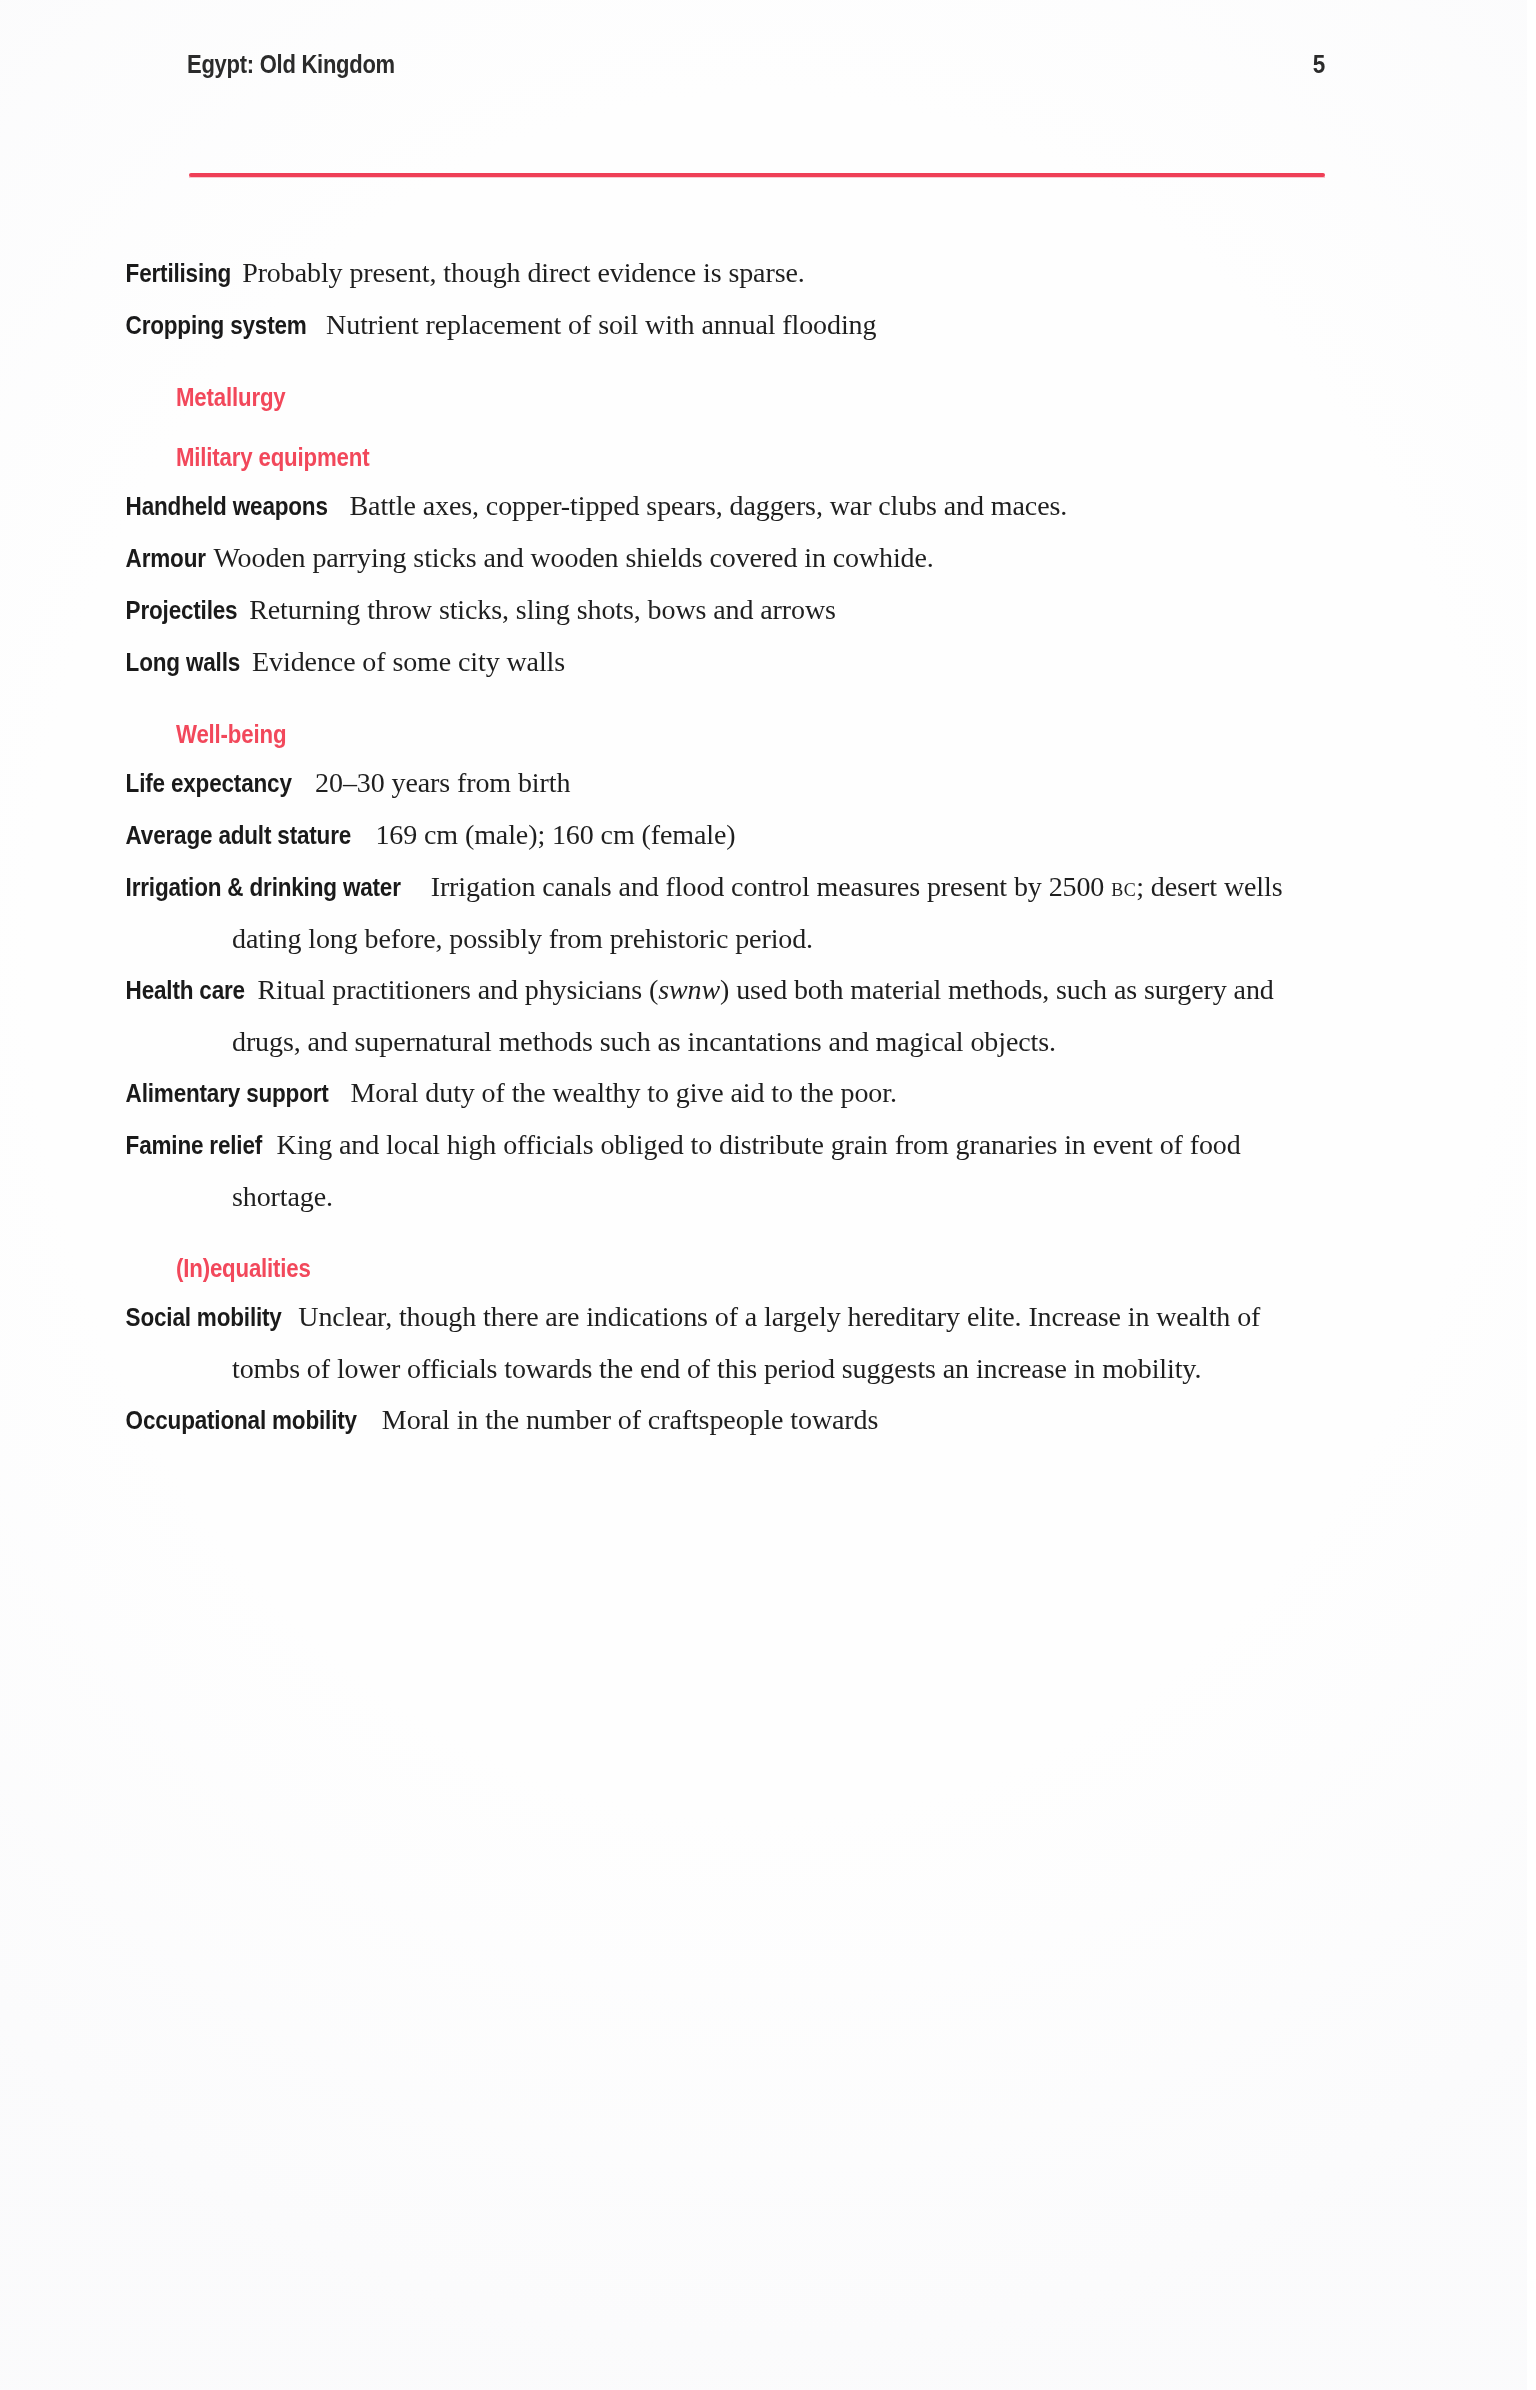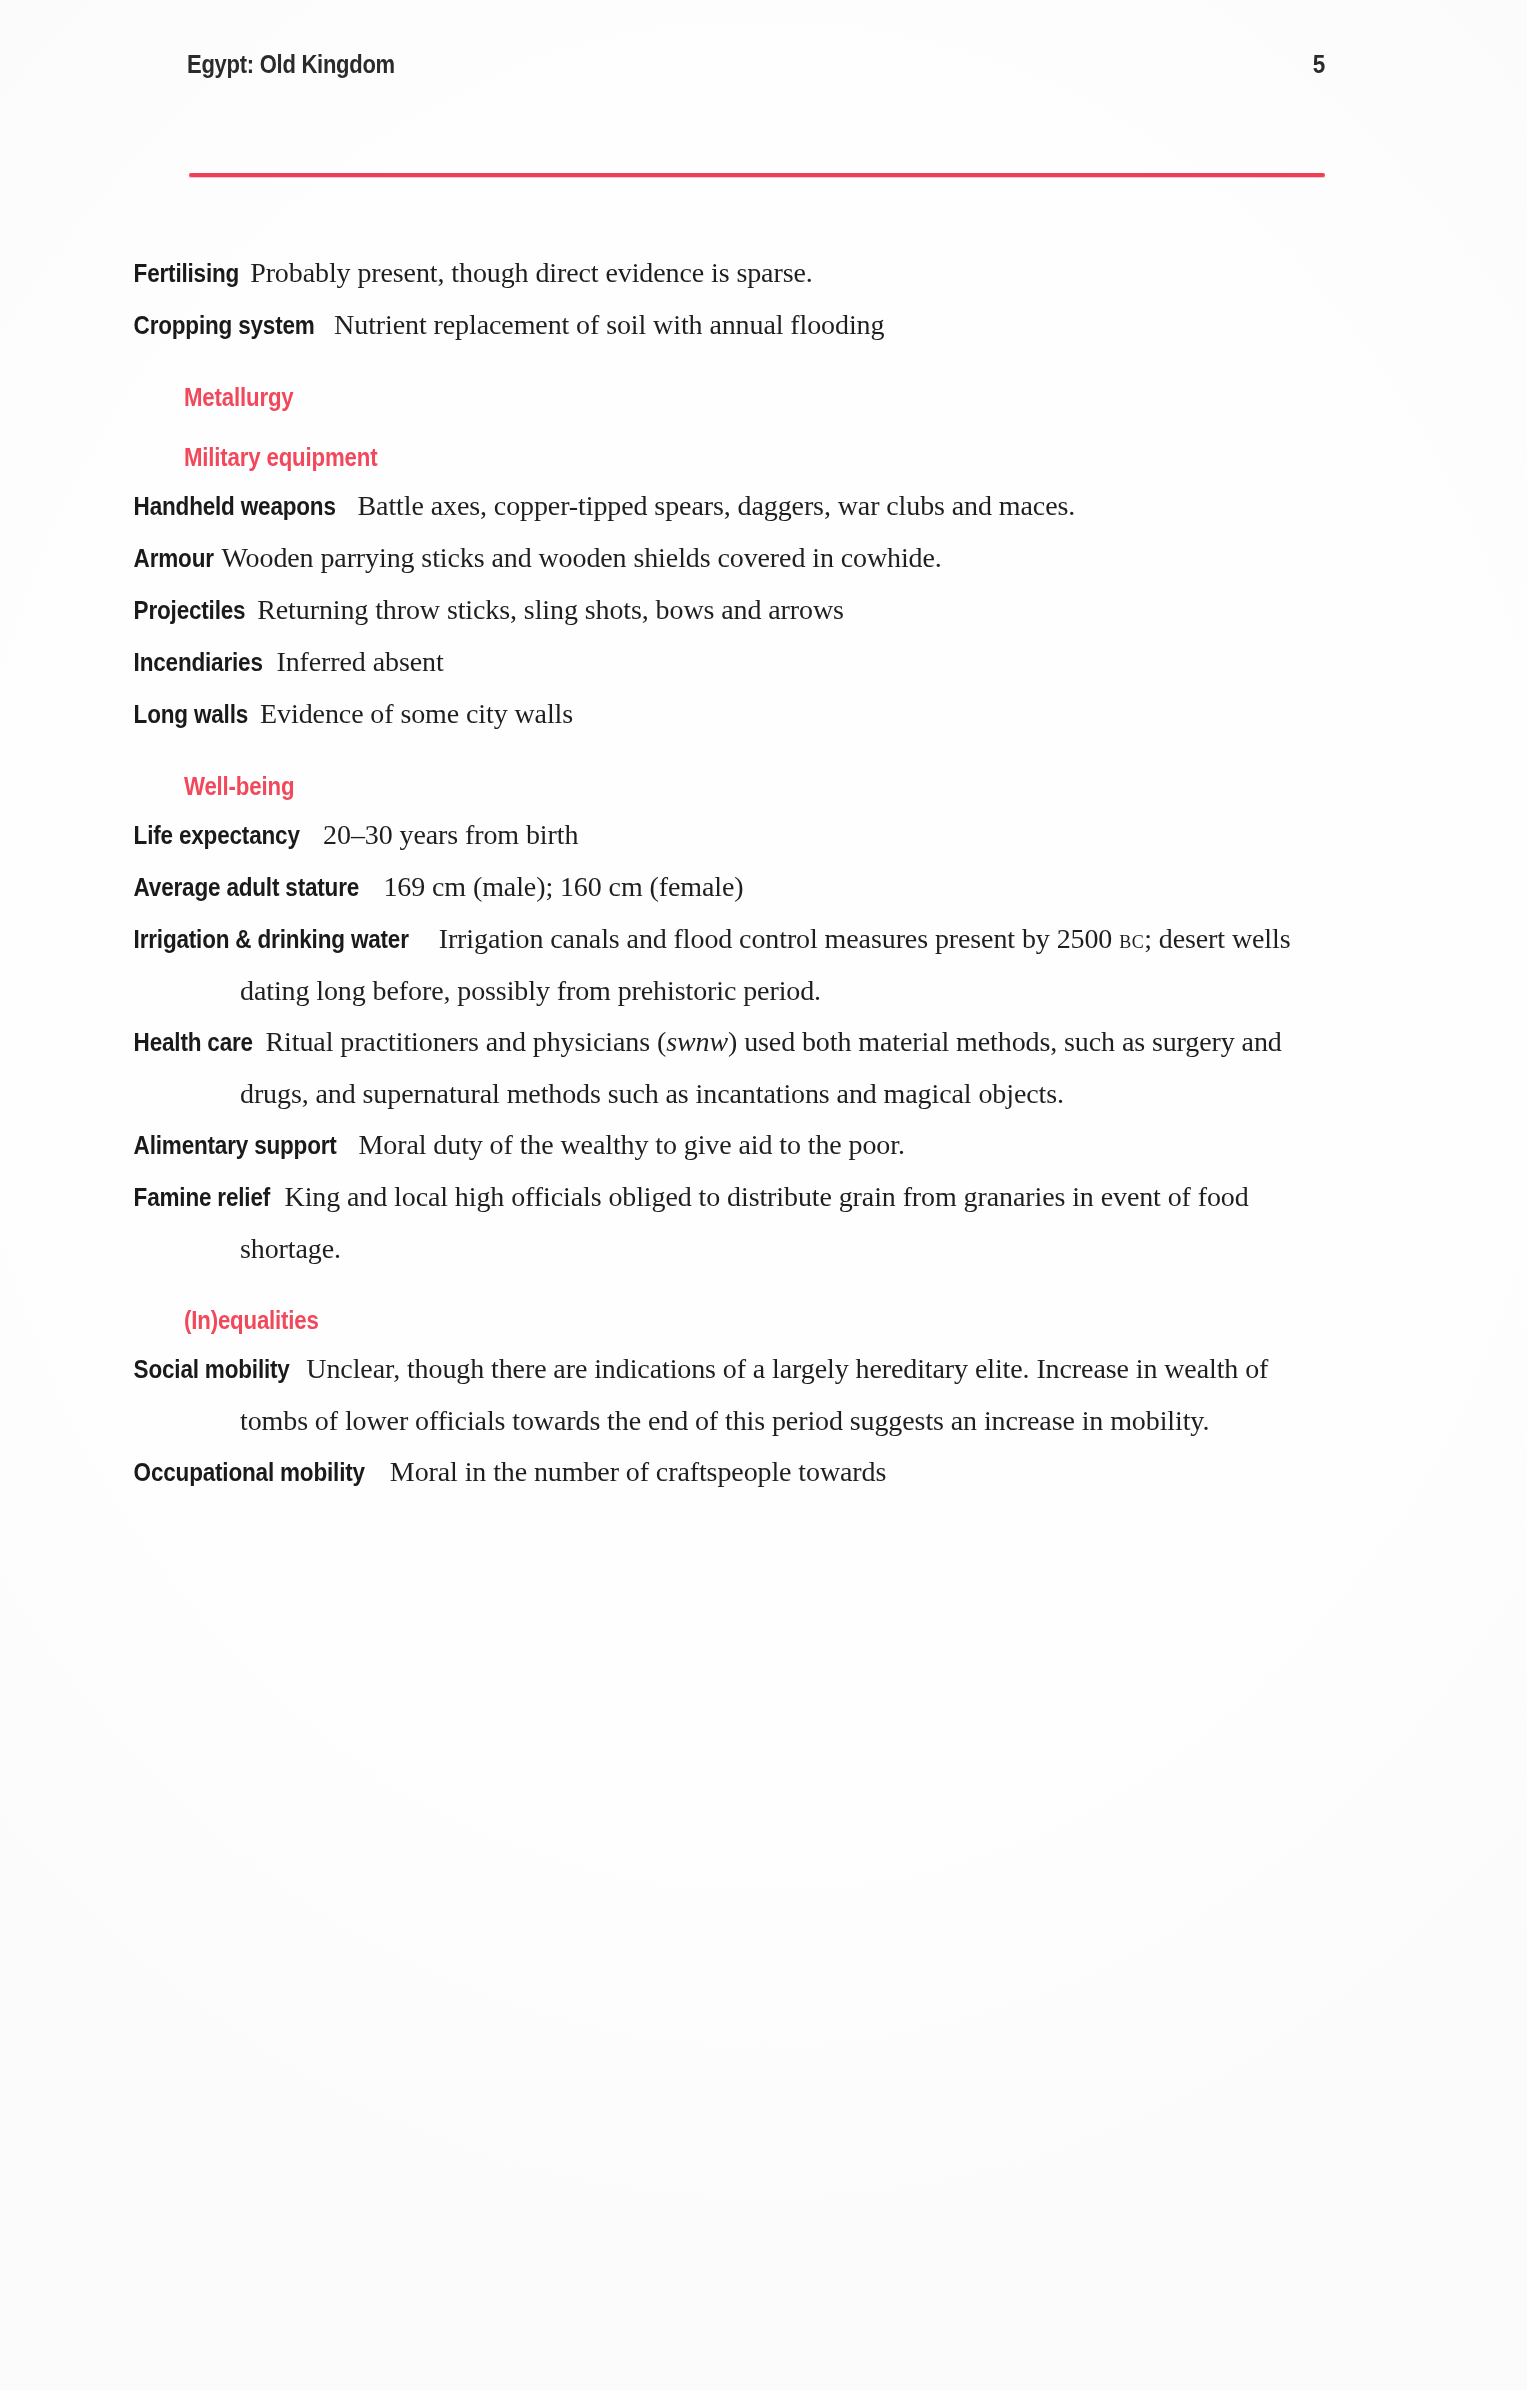--- a/index.html
+++ b/index.html
@@ -66,21 +66,21 @@
     position: absolute;
     left: 0; top: 3px;
     width: 100%;
     height: 2px;
     background: rgba(239,63,87,0.28);
   }
 
   
   .body {
     position: absolute;
-    left: 184px;
+    left: 176px;
     top: 247px;
     width: 1154px;
   }
 
   .section-heading {
     font-family: "Liberation Sans", sans-serif;
     font-weight: 700;
     font-size: 25px;
     color: #f2485b;
     letter-spacing: -0.2px;
@@ -174,24 +174,20 @@
       </p>
       <p class="entry">
         <span class="term">Armour</span>
         <span class="desc">Wooden parrying sticks and wooden shields covered in cowhide.</span>
       </p>
       <p class="entry">
         <span class="term">Projectiles</span>
         <span class="desc">Returning throw sticks, sling shots, bows and arrows</span>
       </p>
       <p class="entry">
-        <span class="term">Incendiaries</span>
-        <span class="desc">Inferred absent</span>
-      </p>
-      <p class="entry">
         <span class="term">Long walls</span>
         <span class="desc">Evidence of some city walls</span>
       </p>
     </div>
 
     <div class="section gap-before">
       <h2 class="section-heading">Well-being</h2>
       <p class="entry">
         <span class="term">Life expectancy</span>
         <span class="desc">20–30 years from birth</span>

